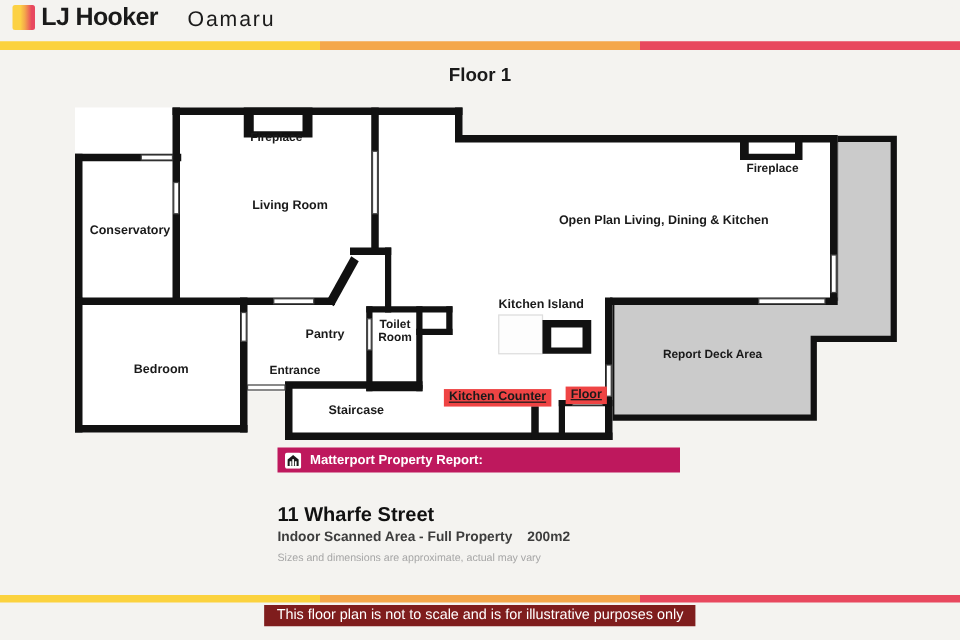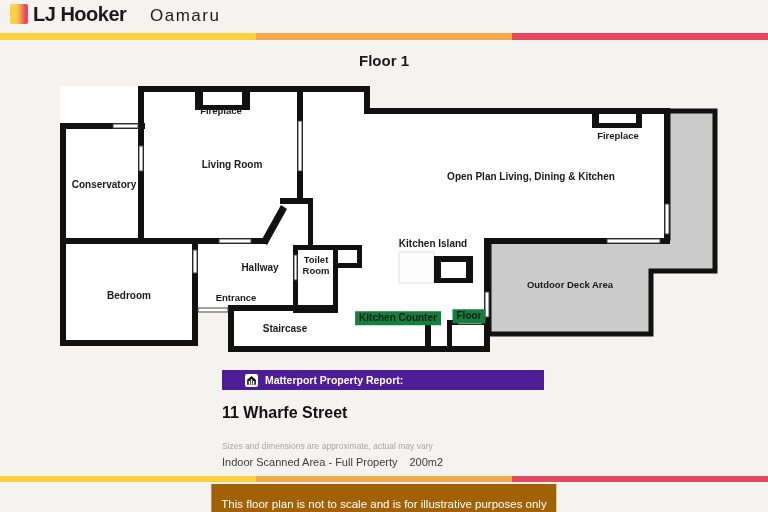--- a/index.html
+++ b/index.html
@@ -25,37 +25,37 @@
   
   .floor-title{position:absolute;left:0;top:52px;width:768px;text-align:center;
     font-size:15px;font-weight:700;}
 
   
   .plan{position:absolute;left:0;top:0;width:768px;height:512px;}
   .room-label{position:absolute;transform:translate(-50%,-50%);
     font-size:10px;font-weight:700;color:#1a1a1a;white-space:nowrap;
     text-align:center;line-height:1.15;}
   .room-label.wrap{white-space:normal;width:48px;}
-  .room-label.bg{background:#15803d;padding:1px 4px;}
+  .room-label.bg{background:#ef4444;padding:1px 4px;text-decoration:underline;}
   .room-label.sm{font-size:9.5px;}
 
   
-  .report-bar{position:absolute;left:222px;top:370px;width:322px;height:20px;
-    background:#4c1d95;display:flex;align-items:center;padding-left:23px;box-sizing:border-box;}
+  .report-bar{position:absolute;left:222px;top:358px;width:322px;height:20px;
+    background:#be185d;display:flex;align-items:center;padding-left:6px;box-sizing:border-box;}
   .report-bar-icon{width:13px;height:13px;flex:0 0 auto;}
   .report-bar-text{color:#ffffff;font-size:10.5px;font-weight:700;margin-left:7px;}
   .report-address{position:absolute;left:222px;top:404px;font-size:16px;font-weight:700;color:#111;}
-  .report-area{position:absolute;left:222px;top:424px;font-size:11px;font-weight:400;color:#3d3d3d;margin-top:32px;}
+  .report-area{position:absolute;left:222px;top:424px;font-size:11px;font-weight:700;color:#3d3d3d;}
   .report-area .val{margin-left:12px;}
   .report-fineprint{position:absolute;left:222px;top:441px;font-size:8.5px;color:#a6a6a6;}
 
   
   .footer-box{position:absolute;left:50%;top:484px;transform:translateX(-50%);
-    background:#a16207;color:#ffffff;font-size:11.5px;font-weight:400;
-    padding:14px 10px 3px 10px;white-space:nowrap;}
+    background:#7f1d1d;color:#ffffff;font-size:11.5px;font-weight:400;
+    padding:2px 10px 3px 10px;white-space:nowrap;}
 </style>
 </head>
 <body>
 
 <div class="page">
 
   <div class="header">
     <div class="logo-mark"></div>
     <div class="brand">LJ Hooker</div>
     <div class="office">Oamaru</div>
@@ -141,23 +141,23 @@
       </g>
     </svg>
 
     
     <div class="room-label sm" style="left:221px;top:111px;">Fireplace</div>
     <div class="room-label" style="left:220px;top:165px;padding-left:24px;">Living Room</div>
     <div class="room-label" style="left:104px;top:185px;">Conservatory</div>
     <div class="room-label" style="left:486px;top:177px;margin-left:45px;">Open Plan Living, Dining &amp; Kitchen</div>
     <div class="room-label sm" style="left:618px;top:136px;">Fireplace</div>
     <div class="room-label" style="left:433px;top:244px;">Kitchen Island</div>
-    <div class="room-label sm" style="left:570px;top:285px;">Outdoor Deck Area</div>
+    <div class="room-label sm" style="left:570px;top:285px;">Report Deck Area</div>
     <div class="room-label" style="left:129px;top:296px;">Bedroom</div>
-    <div class="room-label" style="left:260px;top:268px;">Hallway</div>
+    <div class="room-label" style="left:260px;top:268px;">Pantry</div>
     <div class="room-label sm" style="left:222px;top:298px;padding-left:28px;">Entrance</div>
     <div class="room-label wrap sm" style="left:316px;top:266px;">Toilet Room</div>
     <div class="room-label" style="left:285px;top:329px;">Staircase</div>
     <div class="room-label bg" style="left:398px;top:318px;">Kitchen Counter</div>
     <div class="room-label bg" style="left:469px;top:316px;">Floor</div>
   </div>
 
   <div class="report-bar">
     <svg class="report-bar-icon" viewBox="0 0 16 16">
       <rect x="0" y="0" width="16" height="16" rx="2.5" fill="#ffffff"></rect>

